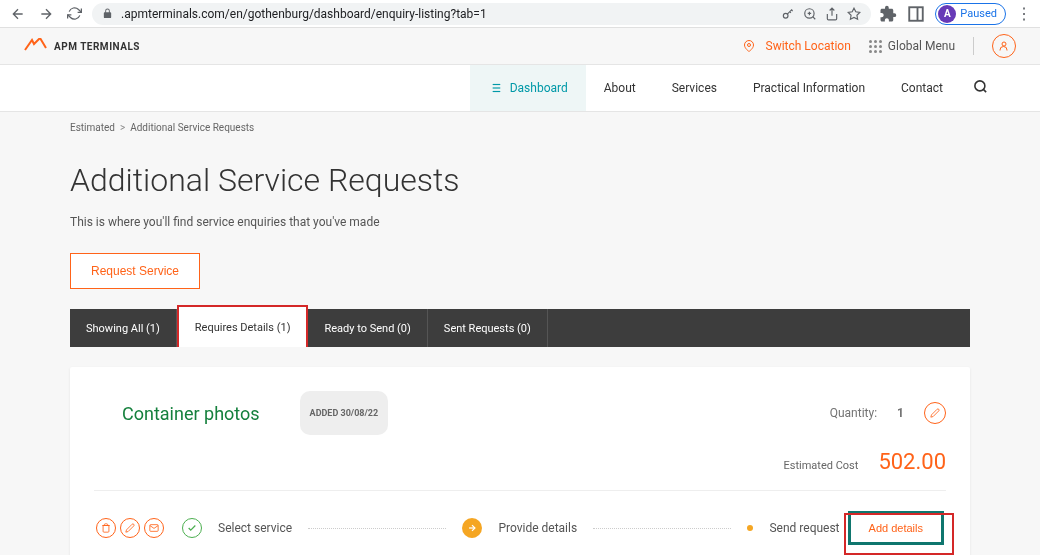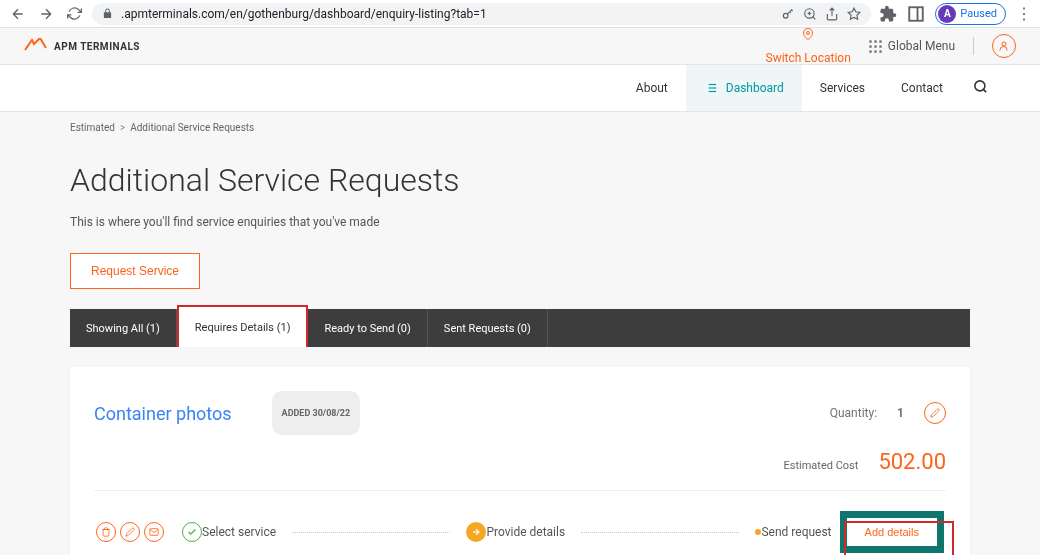--- a/index.html
+++ b/index.html
@@ -125,21 +125,20 @@
       align-items: center;
       gap: 18px;
     }
     .switch-location {
       display: flex;
       align-items: center;
       gap: 11px;
       color: #ff6319;
       font-size: 12px;
       cursor: pointer;
-      flex-direction: column;
     }
     .global-menu {
       display: flex;
       align-items: center;
       gap: 6px;
       font-size: 12px;
       color: #555;
       cursor: pointer;
     }
     .divider {
@@ -267,21 +266,22 @@
       justify-content: space-between;
     }
     .card-title-group {
       display: flex;
       align-items: center;
       gap: 40px;
     }
     .card-title {
       font-size: 18px;
       font-weight: 400;
-      color: #3b82f6;
+      color: #15803d;
+      margin-left: 28px;
     }
     .date-pill {
       background: #eee;
       border-radius: 10px;
       padding: 17px 10px;
       font-size: 9px;
       color: #666;
       font-weight: bold;
     }
     .qty-group {
@@ -343,21 +343,21 @@
       display: flex;
       align-items: center;
       justify-content: center;
       color: #ff6319;
       font-size: 9px;
       cursor: pointer;
     }
     .step {
       display: flex;
       align-items: center;
-      gap: 0;
+      gap: 16px;
       font-size: 12px;
       color: #555;
     }
     .step-circle {
       width: 20px;
       height: 20px;
       border-radius: 50%;
       display: flex;
       align-items: center;
       justify-content: center;
@@ -376,21 +376,21 @@
       width: 6px;
       height: 6px;
       background: #f5a623;
     }
     .dotted-line {
       flex: 1;
       border-top: 1px dotted #ccc;
       margin: 0 8px;
     }
     .add-details-btn {
-      border: 7px solid #0f766e;
+      border: 3px solid #0f766e;
       color: #ff6319;
       background: #fff;
       padding: 8px 18px;
       font-size: 11px;
       cursor: pointer;
       margin-left: auto;
     }
     .red-box {
       position: absolute;
       right: 16px;
@@ -517,36 +517,39 @@
       <div class="user-icon-wrap">
         <svg width="12" height="12" viewBox="0 0 24 24" fill="none" stroke="currentColor" stroke-width="2">
             <circle cx="12" cy="8" r="4"></circle>
             <path d="M4 21v-1a7 7 0 0114 0v1"></path>
           </svg>
       </div>
     </div>
   </div>
 
   <div class="main-nav">
-    <div class="nav-item">
-        <span>About</span>
-      </div>
     <div class="nav-item active">
       <svg class="hamburger" width="14" height="14" viewBox="0 0 24 24" fill="none" stroke="currentColor" stroke-width="2">
           <line x1="8" y1="6" x2="21" y2="6"></line>
           <line x1="8" y1="12" x2="21" y2="12"></line>
           <line x1="8" y1="18" x2="21" y2="18"></line>
           <line x1="3" y1="6" x2="3.01" y2="6"></line>
           <line x1="3" y1="12" x2="3.01" y2="12"></line>
           <line x1="3" y1="18" x2="3.01" y2="18"></line>
         </svg>
       <span>Dashboard</span>
     </div>
     <div class="nav-item">
+        <span>About</span>
+      </div>
+    <div class="nav-item">
         <span>Services</span>
+      </div>
+    <div class="nav-item">
+        <span>Practical Information</span>
       </div>
     <div class="nav-item">
         <span>Contact</span>
       </div>
     <div class="nav-search">
       <svg width="15" height="15" viewBox="0 0 24 24" fill="none" stroke="currentColor" stroke-width="2.5">
           <circle cx="11" cy="11" r="8"></circle>
           <line x1="21" y1="21" x2="16.65" y2="16.65"></line>
         </svg>
     </div>

